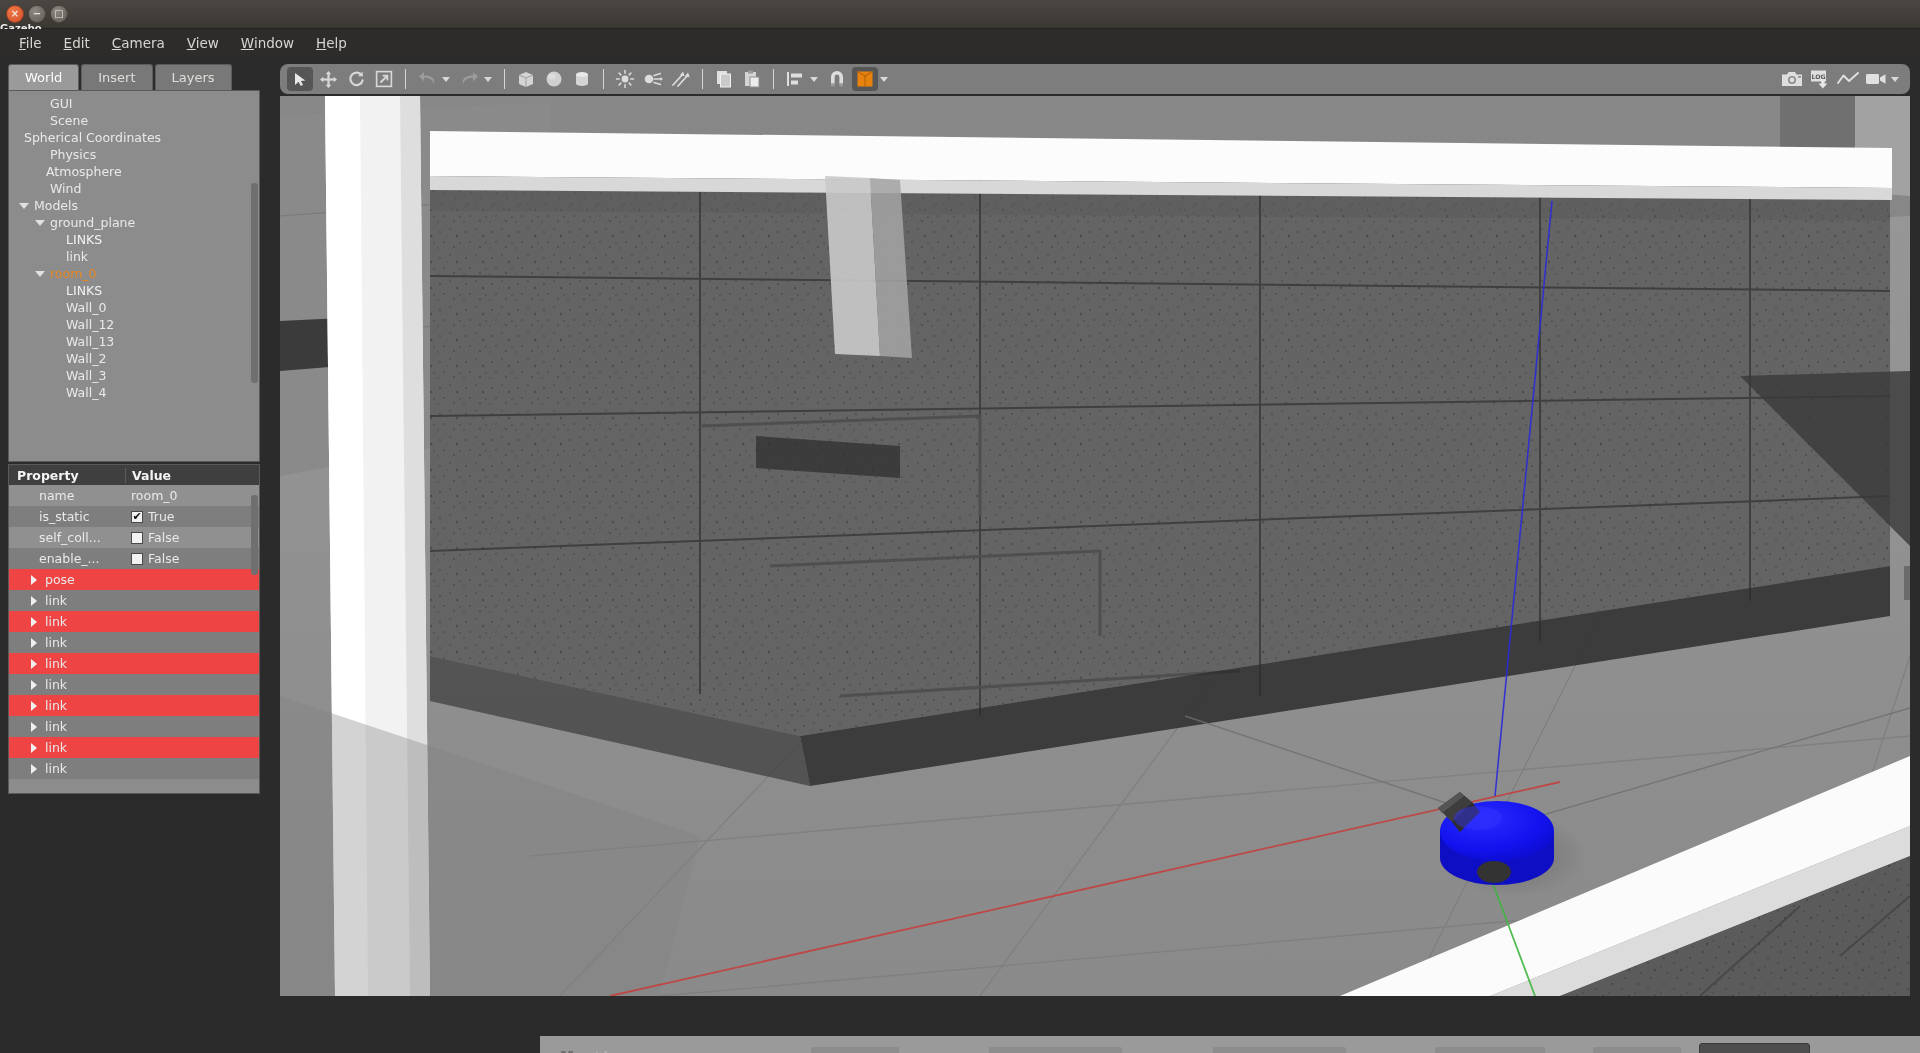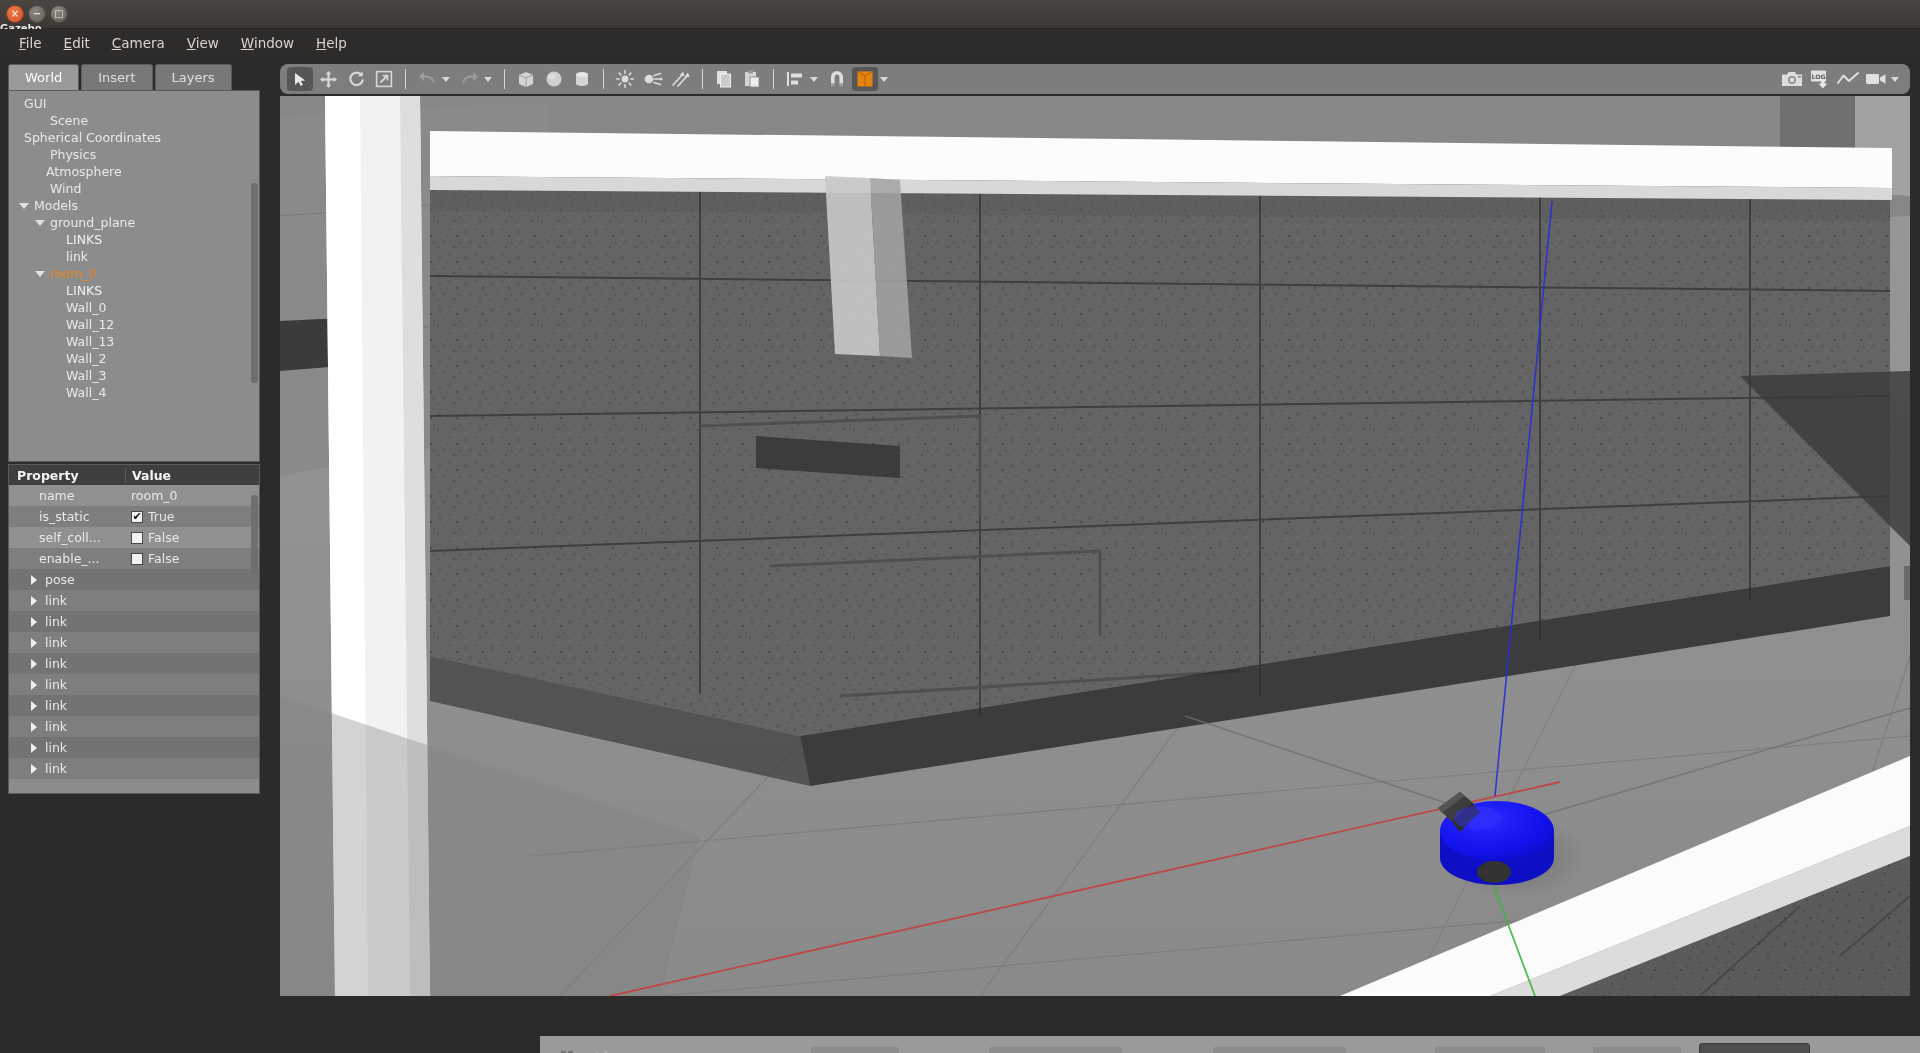--- a/index.html
+++ b/index.html
@@ -99,21 +99,21 @@
   .prow.alt { background: #7e7e7e; align-items: center; }
   .prow.lite { background: #909090; }
   .chk {
     width: 12px; height: 12px; background: #f2f2f2; border: 1px solid #4a4a4a;
     display: inline-flex; align-items: center; justify-content: center;
     font-size: 11px; color: #111; line-height: 1;
   }
   .erow { display: flex; align-items: center; height: 21px;
           font-size: 12.5px; color: #e9e9e9; padding-left: 22px; }
   .erow.alt { background: #7e7e7e; }
-  .erow.lite { background: #737373; }
+  .erow.lite { background: #ef4444; }
   .rarrow {
     width: 0; height: 0; margin-right: 8px;
     border-top: 5px solid transparent; border-bottom: 5px solid transparent;
     border-left: 6px solid #efefef;
   }
   .prop-scroll {
     position: absolute; right: 1px; top: 30px; width: 7px; height: 80px;
     background: #6f6f6f; border-radius: 3px;
   }
 
@@ -222,21 +222,21 @@
       <div class="tab inactive">
         <span>Insert</span>
       </div>
       <div class="tab inactive">
         <span>Layers</span>
       </div>
     </div>
 
     <div class="treebox">
       <div class="tree" id="tree-root">
-          <div class="tnode" style="">
+          <div class="tnode" style="padding-left: 26px;">
             <span class="arrow spacer"></span>
             <span>GUI</span>
           </div>
           <div class="tnode" style="padding-left: 26px;">
             <span class="arrow spacer"></span>
             <span>Scene</span>
           </div>
           <div class="tnode" style="">
             <span class="arrow spacer"></span>
             <span>Spherical Coordinates</span>

